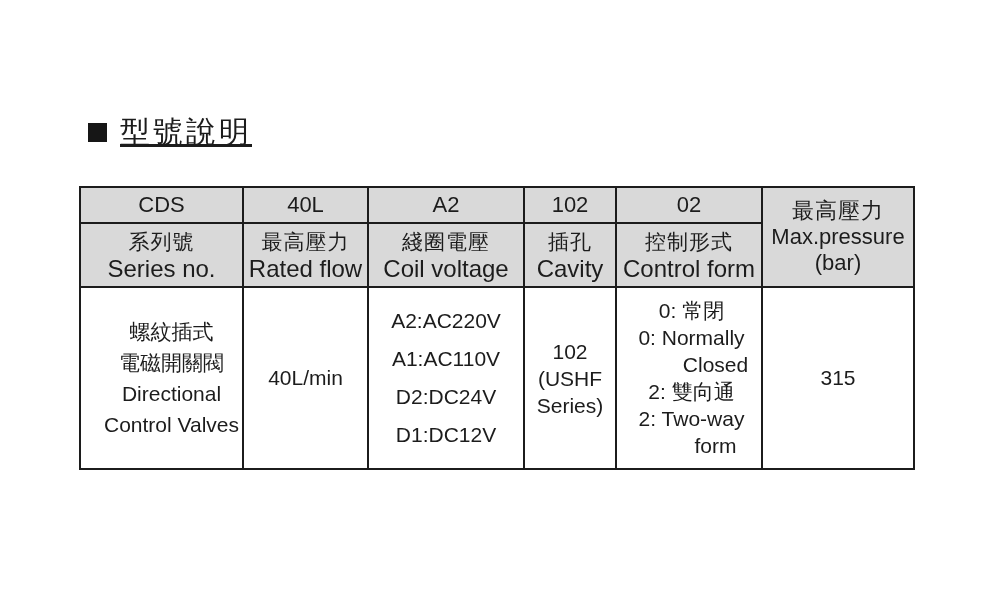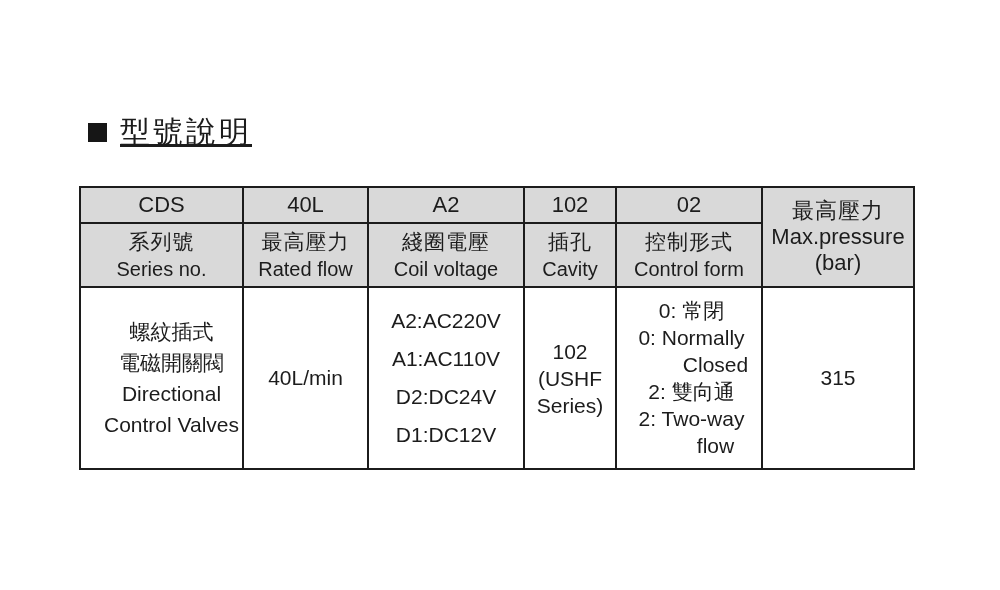--- a/index.html
+++ b/index.html
@@ -52,21 +52,21 @@
     height: 34px;
     font-size: 22px;
     background: #d9d9d9;
   }
   .label-row td {
     height: 62px;
     background: #d9d9d9;
     text-align: center;
   }
   .label-zh { font-size: 21px; line-height: 28px; letter-spacing: 1px; }
-  .label-en { font-size: 20px; line-height: 26px; }
+  .label-en { font-size: 24px; line-height: 26px; }
 
   .pressure-cell {
     background: #d9d9d9;
     font-size: 20px;
     line-height: 26px;
     margin-left: 28px;
   }
   .pressure-zh { font-size: 22px; letter-spacing: 1px; }
 
   .body-row td { height: 180px; background: #ffffff; font-size: 21px; }
@@ -148,18 +148,18 @@
       <div>102</div>
       <div>(USHF</div>
       <div>Series)</div>
     </td>
     <td class="cell-control">
       <div>0: 常閉</div>
       <div>0: Normally</div>
       <div class="indent">Closed</div>
       <div>2: 雙向通</div>
       <div>2: Two-way</div>
-      <div class="indent">flow</div>
+      <div class="indent">form</div>
     </td>
     <td>315</td>
   </tr>
 </tbody>
   </table>
 
 </body></html>

